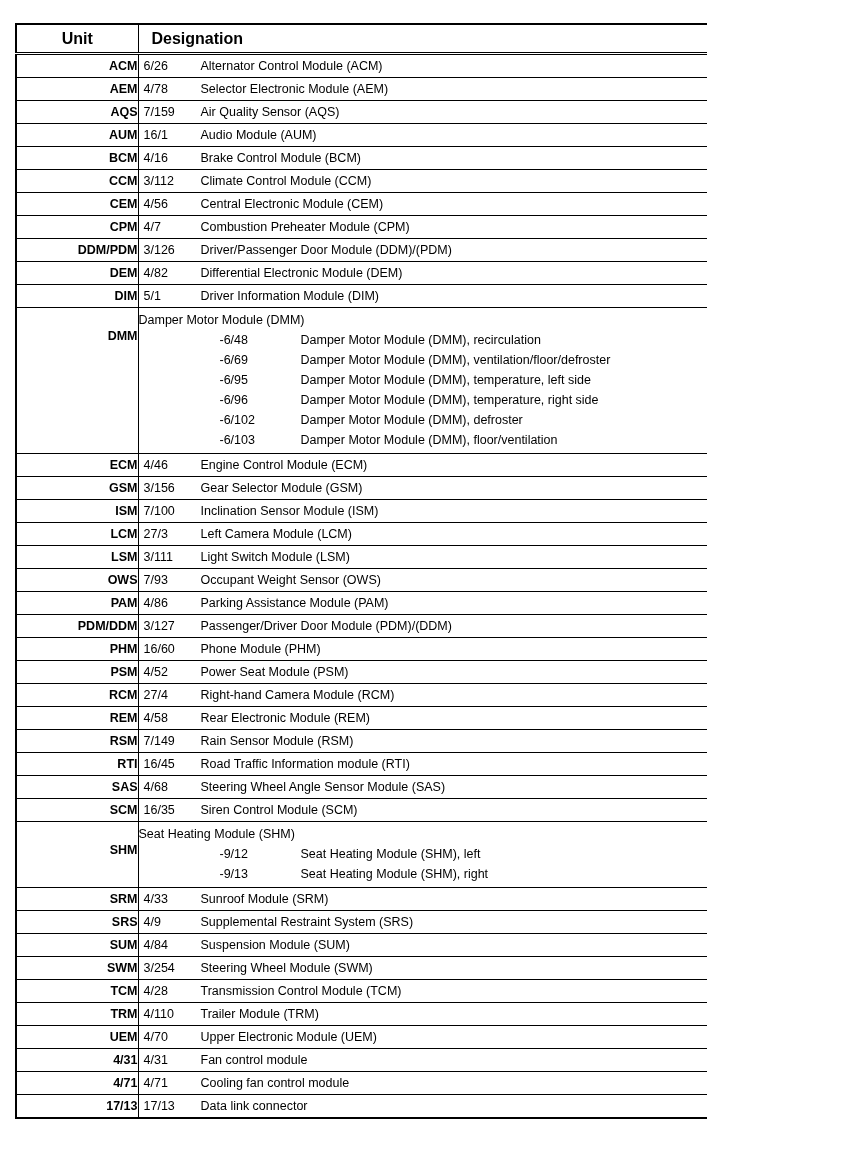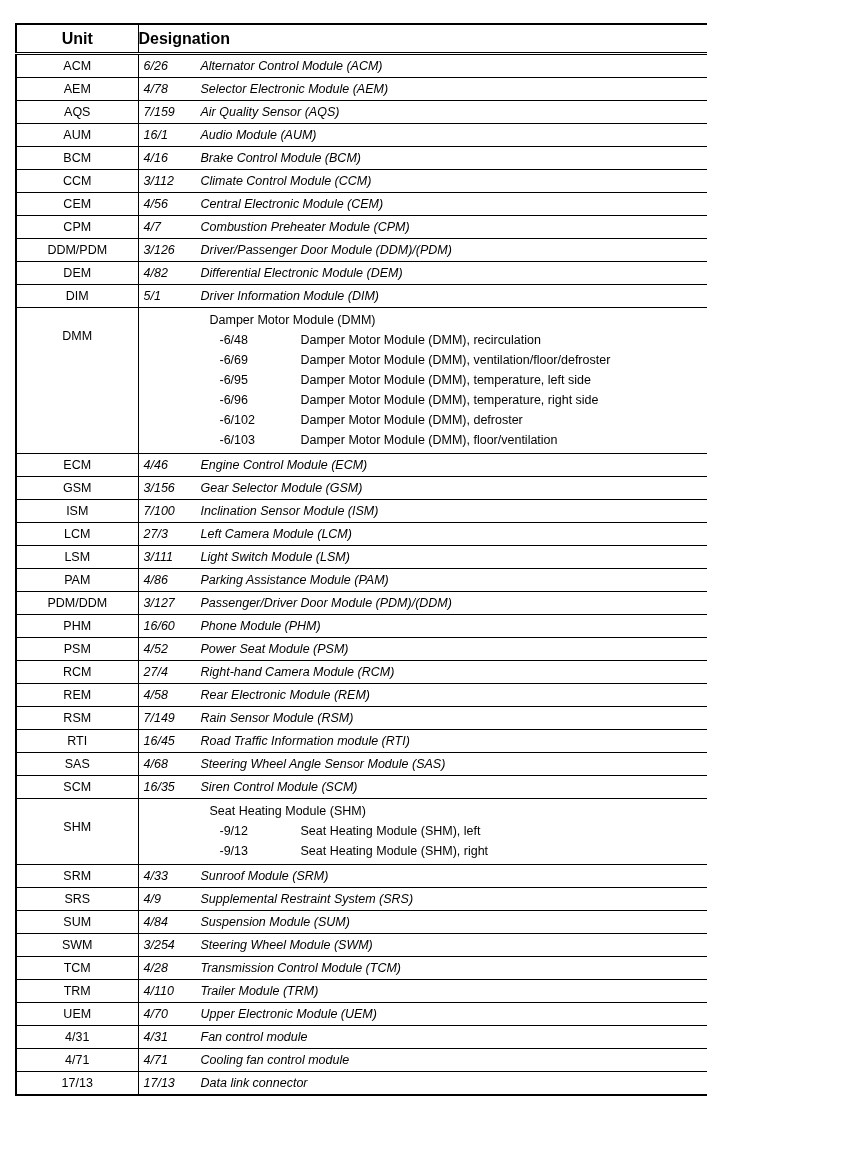--- a/index.html
+++ b/index.html
@@ -53,66 +53,65 @@
     font-size: 16px;
     font-weight: bold;
     line-height: 27px;
     border-bottom: 3px double #000000;
   }
   th.unit-head {
     text-align: center;
   }
   th.desig-head {
     text-align: left;
-    padding-left: 0;
+    padding-left: 13px;
   }
 
   
   tbody td {
     font-size: 12.5px;
     height: 22px;
   }
 
   td.unit-cell {
-    text-align: center;
+    text-align: right;
     line-height: 22px;
     white-space: nowrap;
+    font-weight: bold;
   }
   td.unit-cell.tall {
     line-height: 20px;
     padding-top: 18px;
   }
 
   td.desig-cell {
     position: relative;
     padding: 0;
   }
 
   
   .desig-line {
     height: 22px;
     line-height: 22px;
     white-space: nowrap;
-    font-style: italic;
   }
   .desig-line .code {
     display: inline-block;
     width: 62px;
     padding-left: 5px;
     box-sizing: border-box;
   }
   .desig-line .desc {
     display: inline-block;
   }
 
   
   .group-title {
     height: 20px;
     line-height: 20px;
-    padding-left: 71px;
     padding-top: 2px;
     white-space: nowrap;
   }
   .sub-line {
     height: 20px;
     line-height: 20px;
     white-space: nowrap;
   }
   .sub-line .code {
     display: inline-block;
@@ -249,20 +248,26 @@
             <div class="desig-line"><span class="code">27/3</span><span class="desc">Left Camera Module (LCM)</span></div>
           </td>
         </tr>
         <tr>
           <td class="unit-cell">LSM</td>
           <td class="desig-cell">
             <div class="desig-line"><span class="code">3/111</span><span class="desc">Light Switch Module (LSM)</span></div>
           </td>
         </tr>
         <tr>
+          <td class="unit-cell">OWS</td>
+          <td class="desig-cell">
+            <div class="desig-line"><span class="code">7/93</span><span class="desc">Occupant Weight Sensor (OWS)</span></div>
+          </td>
+        </tr>
+        <tr>
           <td class="unit-cell">PAM</td>
           <td class="desig-cell">
             <div class="desig-line"><span class="code">4/86</span><span class="desc">Parking Assistance Module (PAM)</span></div>
           </td>
         </tr>
         <tr>
           <td class="unit-cell">PDM/DDM</td>
           <td class="desig-cell">
             <div class="desig-line"><span class="code">3/127</span><span class="desc">Passenger/Driver Door Module (PDM)/(DDM)</span></div>
           </td>

